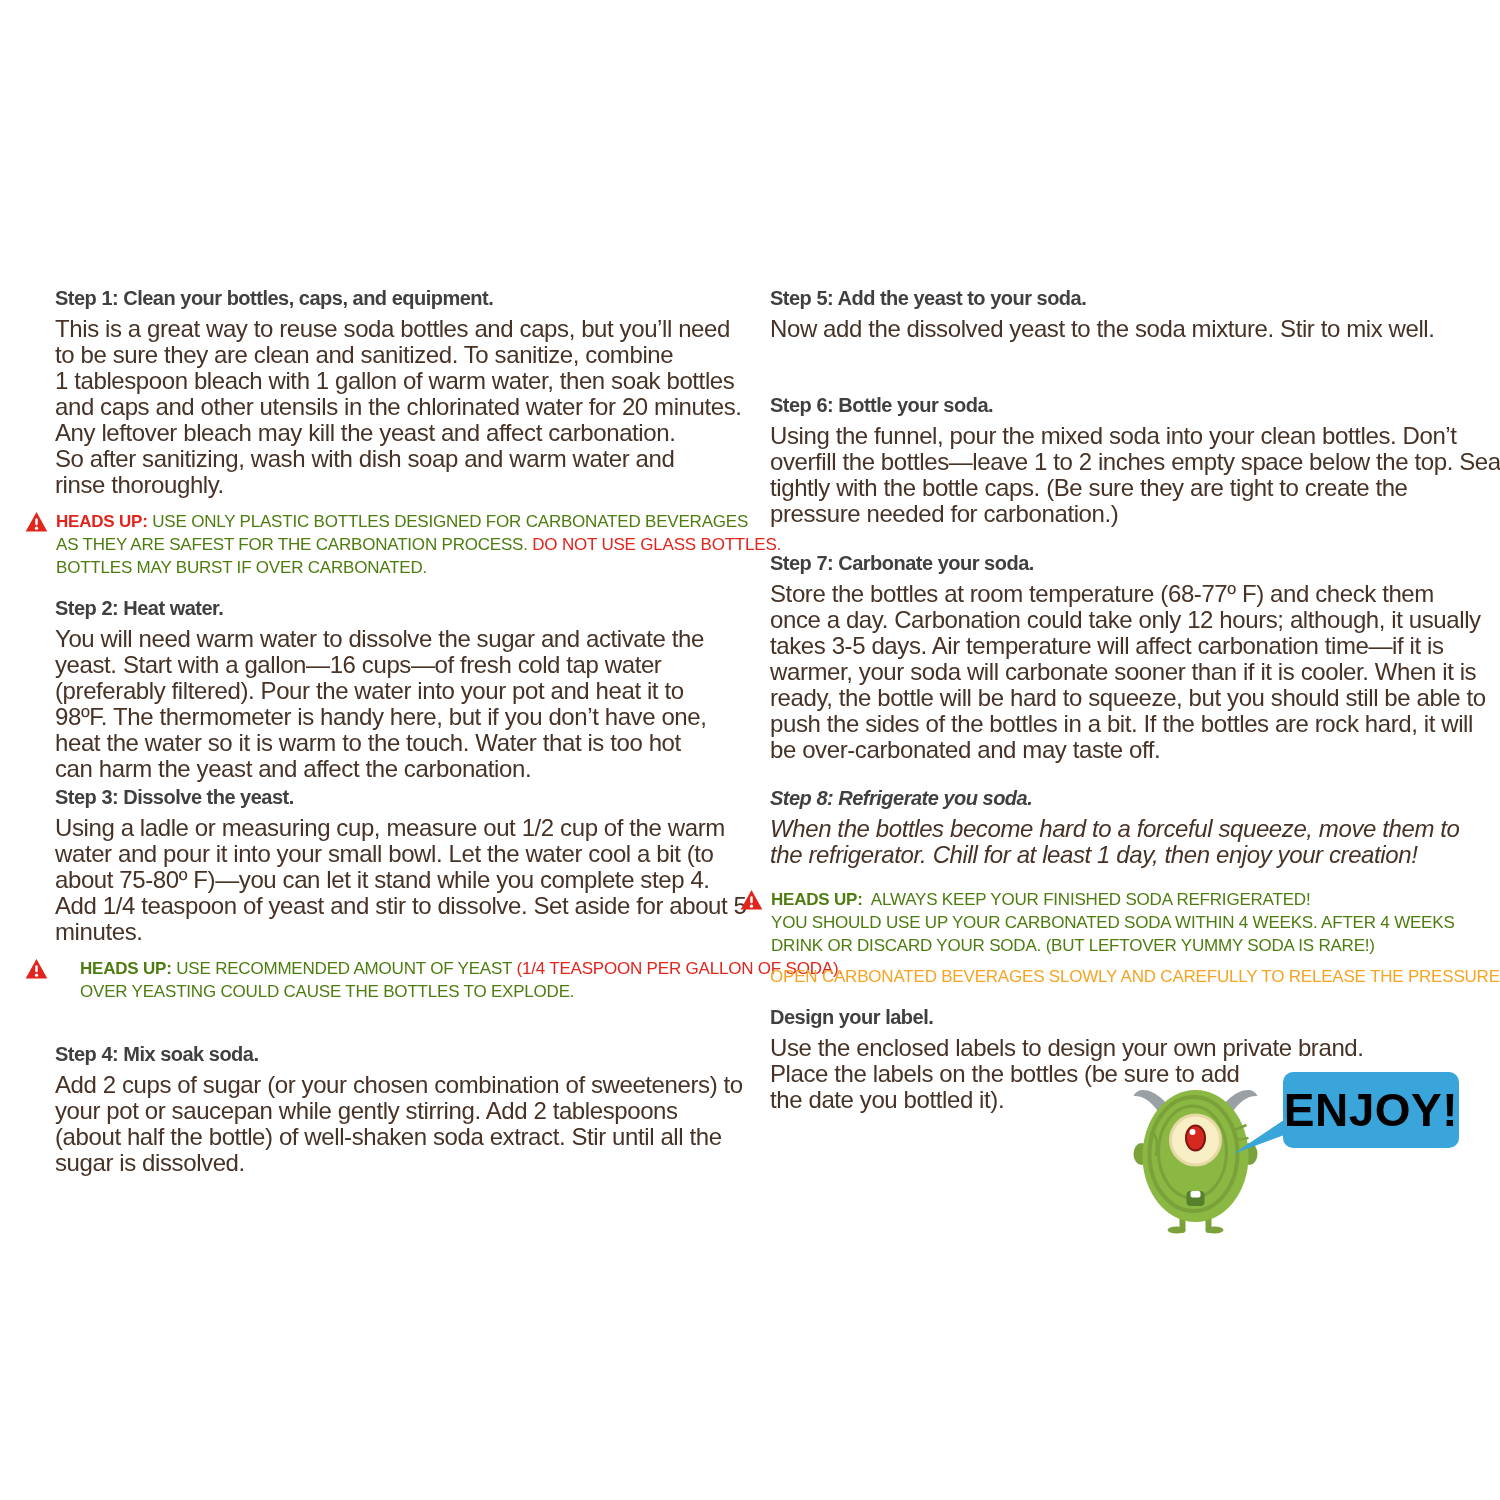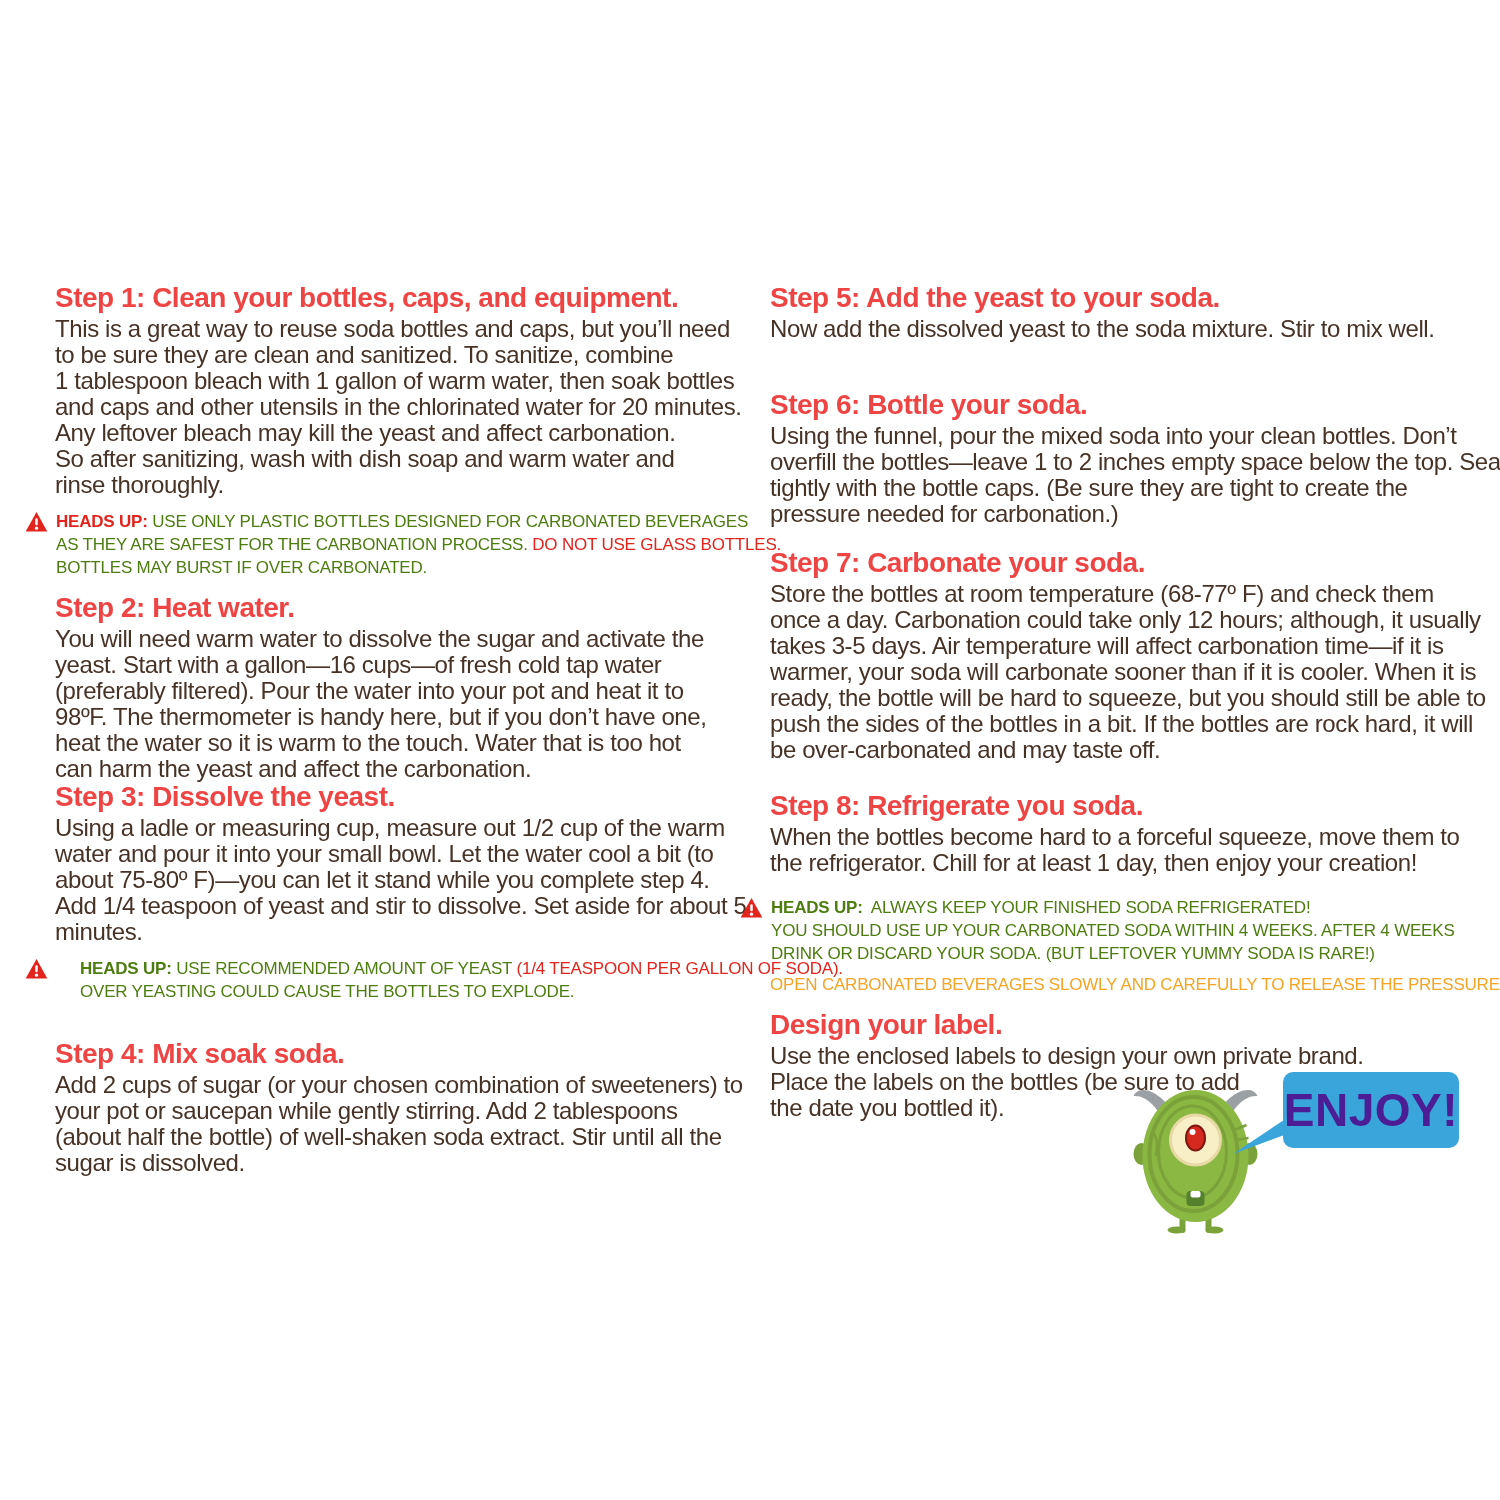--- a/index.html
+++ b/index.html
@@ -9,38 +9,38 @@
     background:#ffffff;
     font-family:"Liberation Sans", sans-serif;
     overflow:hidden;
   }
   .col{position:absolute;top:283px;}
   .col-left{left:55px;width:700px;}
   .col-right{left:770px;width:715px;}
 
   .step-title{
     margin:0;
-    font-size:28px;
+    font-size:20px;
     font-weight:bold;
     letter-spacing:-0.5px;
     line-height:30px;
-    color:#ef4444;
+    color:#404040;
   }
   .body-text{
     margin:3px 0 0 0;
     font-size:24px;
     letter-spacing:-0.4px;
     line-height:26px;
     color:#473226;
     white-space:pre;
   }
   .mt-sec{}
   .mt-sec-lg{margin-top:48px;}
   .mt-sec-md{margin-top:21px;}
-  .mt-sec-sm{margin-top:28px;}
+  .mt-sec-sm{margin-top:20px;font-style:italic;}
 
   .warning{
     display:flex;
     align-items:flex-start;
     gap:8px;
     margin:12px 0 14px -30px;
   }
   .warning .tri{flex:0 0 23px;height:22px;margin-top:1px;}
   .warn-text{
     margin:0;
@@ -67,21 +67,21 @@
     width:360px;height:180px;
   }
   .monster{position:absolute;left:0;top:12px;}
   .bubble{
     position:absolute;
     left:155px;top:10px;
     width:176px;height:76px;
     background:#3aa5db;
     border-radius:10px;
     display:flex;align-items:center;justify-content:center;
-    color:#4c1d95;
+    color:#000000;
     font-weight:bold;
     font-size:46px;
     letter-spacing:0.5px;
   }
   .bubble-tail{
     position:absolute;
     left:-50px;top:46px;
     width:54px;height:36px;
   }
 </style>

